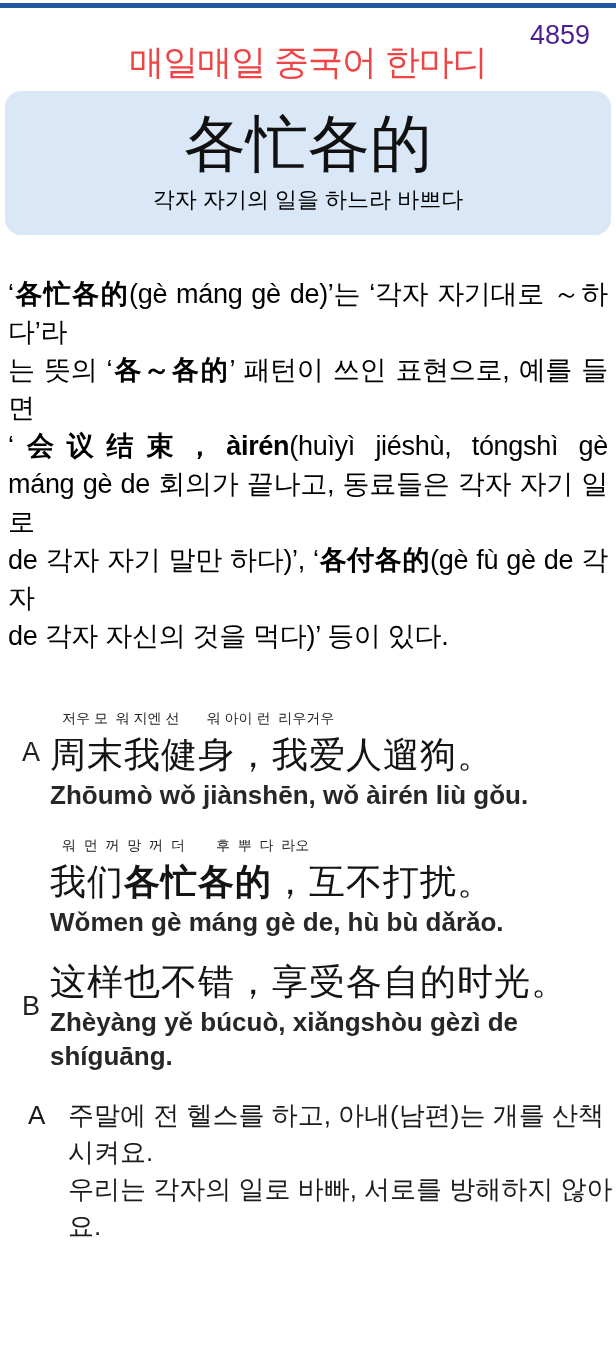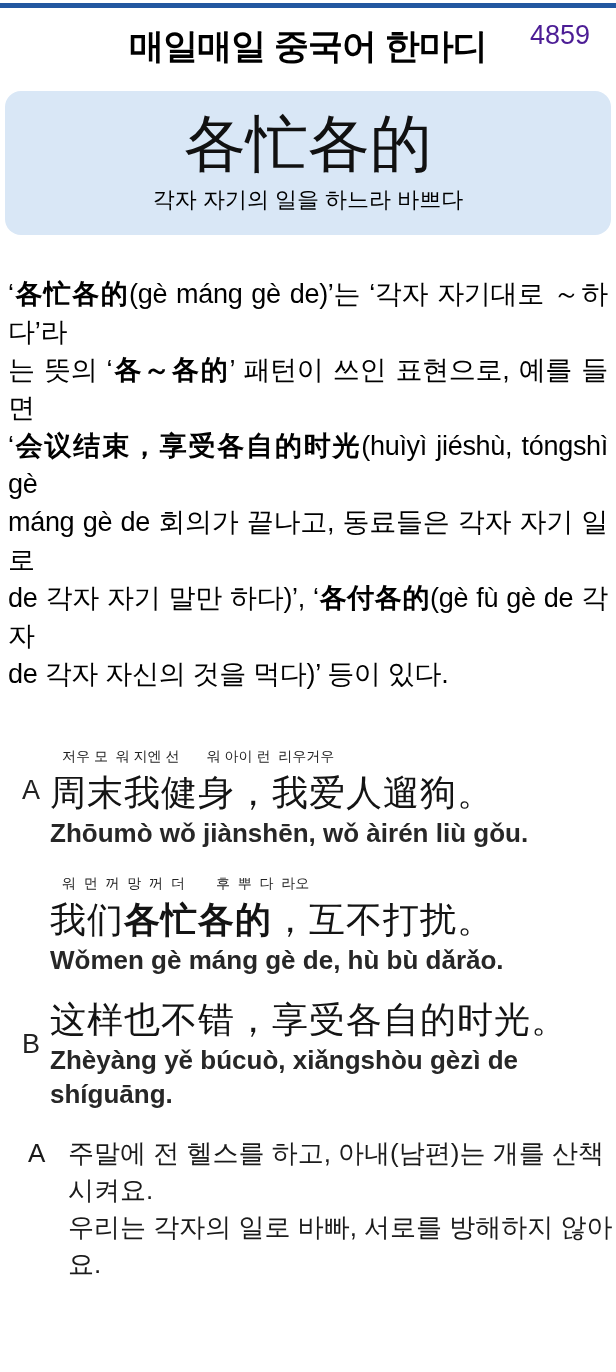--- a/index.html
+++ b/index.html
@@ -9,23 +9,23 @@
     margin:0 auto;
     background:#ffffff;
     font-family:"Liberation Sans","DejaVu Sans",sans-serif;
     color:#1c1c1c;
     overflow:hidden;
   }
   .top-rule { margin-top:3px; height:5px; background:#2257a0; }
 
   .header { position:relative; text-align:center; padding-top:16px; height:52px; }
   .header h1 {
-    margin:0; display:inline-block;
-    font-size:35px; font-weight:bold; letter-spacing:-1px;
-    color:#000000; line-height:44px;
+    margin:16px; display:inline-block;
+    font-size:35px; font-weight:normal; letter-spacing:-1px;
+    color:#ef4444; line-height:44px;
   }
   .issue {
     position:absolute; right:26px; top:12px;
     font-size:27px; color:#4c1d95; font-weight:400;
   }
 
   .phrase-box {
     margin:15px 5px 0;
     height:144px;
     background:#d9e7f6;
@@ -75,21 +75,21 @@
   </div>
 
   <div class="phrase-box">
     <div class="phrase-cn">各忙各的</div>
     <div class="phrase-kr">각자 자기의 일을 하느라 바쁘다</div>
   </div>
 
   <div class="explanation" id="explanation">
       <div class="exline"><span>‘</span><b>各忙各的</b><span>(gè máng gè de)’는 ‘각자 자기대로 ～하다’라</span></div>
       <div class="exline"><span>는 뜻의 ‘</span><b>各～各的</b><span>’ 패턴이 쓰인 표현으로, 예를 들면</span></div>
-      <div class="exline"><span>‘</span><b>会议结束，享受各自的时光</b><span>(huìyì jiéshù, tóngshì gè</span></div>
+      <div class="exline"><span>‘</span><b>会议结束，àirén</b><span>(huìyì jiéshù, tóngshì gè</span></div>
       <div class="exline"><span>máng gè de 회의가 끝나고, 동료들은 각자 자기 일로</span></div>
       <div class="exline"><span>de 각자 자기 말만 하다)’, ‘</span><b>各付各的</b><span>(gè fù gè de 각자</span></div>
       <div class="exline noj"><span>de 각자 자신의 것을 먹다)’ 등이 있다.</span></div>
     </div>
 
   <div class="dialogue" id="dialogue">
       <div class="dlg-row">
         <span class="dlg-speaker">A</span>
         <div class="dlg-pron">저우 모  워 지엔 선       워 아이 런  리우거우</div>
         <div class="dlg-cn"><span>周末我健身，我爱人遛狗。</span></div>

